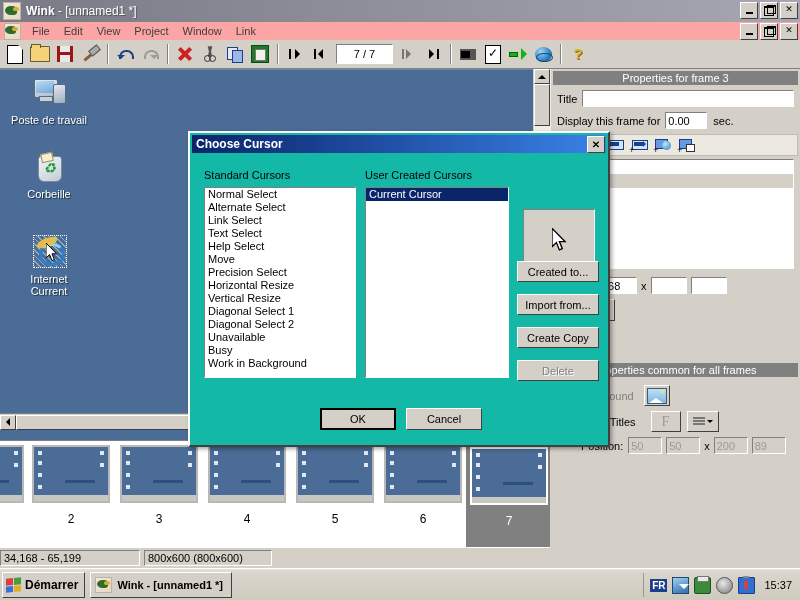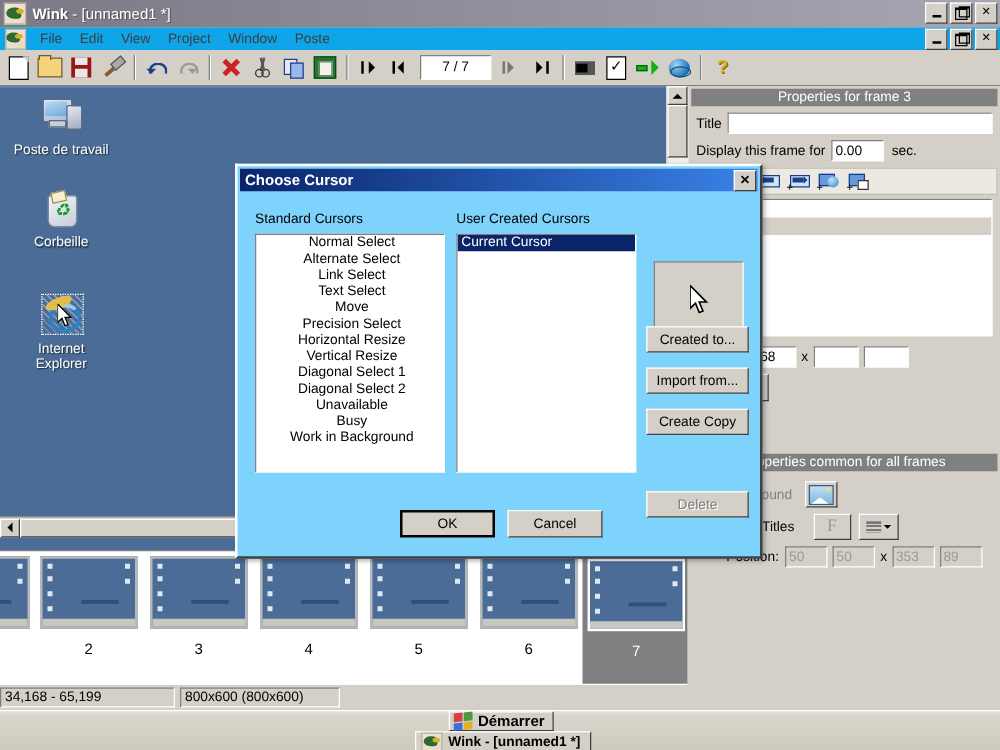--- a/index.html
+++ b/index.html
@@ -43,21 +43,21 @@
     display:flex;align-items:center;justify-content:center;
     font-size:9px;line-height:1;color:#000;font-family:"Liberation Sans",sans-serif;
   }
   .winbtn .gl{display:block;transform:translateY(-1px);}
   .mn{width:7px;height:2px;background:#000;margin-top:5px;}
   .mx{width:8px;height:7px;border:1px solid #000;border-top-width:2px;position:relative;}
   .mx:after{content:"";position:absolute;left:2px;top:-3px;width:7px;height:6px;border:1px solid #000;border-top-width:2px;}
 
   
   #menubar{
-    left:0;top:22px;width:800px;height:18px;background:#0ea5e9;
+    left:0;top:22px;width:800px;height:18px;background:#fca5a5;
     display:flex;align-items:center;border-bottom:1px solid #d4d0c8;
   }
   #menubar .mdi-icon{
     width:15px;height:15px;margin:0 4px 0 4px;flex:none;position:relative;
     background:linear-gradient(135deg,#f0e8d8,#e8d8c0);border:1px solid #b9b3a3;overflow:hidden;
   }
   .menu-item{padding:2px 7px;color:#3d3d3d;font-size:11px;}
   #menubar .winbtns2{position:absolute;right:2px;top:1px;display:flex;gap:2px;}
 
   
@@ -223,21 +223,21 @@
   #statusbar{left:0;top:548px;width:800px;height:20px;background:#d4d0c8;display:flex;align-items:center;}
   .statuscell{
     height:16px;border:1px solid;border-color:#808080 #fff #fff #808080;
     font-size:11px;line-height:14px;padding:0 3px;box-sizing:border-box;color:#000;
   }
 
   
   #taskbar{
     left:0;top:568px;width:800px;height:32px;
     background:linear-gradient(to bottom,#e4e1d8 0%,#d9d5cb 12%,#cfcabd 100%);
-    border-top:1px solid #fff;display:flex;align-items:center;flex-direction:column;
+    border-top:1px solid #fff;display:flex;align-items:center;
   }
   #startbtn{
     margin-left:2px;height:24px;display:flex;align-items:center;padding:0 6px 0 3px;
     background:#d4d0c8;border:1px solid;border-color:#fff #404040 #404040 #fff;
     font-weight:bold;font-size:12px;color:#000;
   }
   .winlogo{width:15px;height:14px;margin-right:4px;display:grid;grid-template-columns:1fr 1fr;grid-template-rows:1fr 1fr;gap:1px;transform:skewY(-6deg);}
   .winlogo i{display:block;}
   .taskitem{
     margin-left:5px;height:24px;display:flex;align-items:center;padding:0 8px 0 4px;
@@ -247,21 +247,21 @@
   #tray{
     margin-left:auto;margin-right:2px;height:24px;display:flex;align-items:center;gap:5px;
     padding:0 6px;border-left:1px solid #9a9689;
   }
   .traybadge{background:#1b3f8b;color:#fff;font-size:10px;font-weight:bold;padding:1px 2px;}
   .trayicon{width:15px;height:15px;position:relative;}
   #traytime{font-size:11px;color:#000;margin-left:4px;}
 
   
   #dialog{
-    left:188px;top:131px;width:418px;height:312px;background:#7dd3fc;
+    left:188px;top:131px;width:418px;height:312px;background:#14b8a6;
     border:2px solid;border-color:#fff #404040 #404040 #fff;
     box-shadow:2px 2px 4px rgba(0,0,0,.35);
   }
   #dlg-title{
     height:18px;margin:2px;background:linear-gradient(to right,#0a246a,#3a82e8);
     display:flex;align-items:center;padding-left:4px;color:#fff;font-weight:bold;font-size:12px;
   }
   #dlg-close{
     margin-left:auto;margin-right:1px;width:16px;height:15px;background:#d4d0c8;
     border:1px solid;border-color:#fff #404040 #404040 #fff;
@@ -270,21 +270,21 @@
   .dlg-grouplbl{font-size:11px;color:#000;}
   .listbox{
     background:#fff;border:1px solid;border-color:#808080 #fff #fff #808080;overflow:hidden;
   }
   .listbox .item{font-size:11px;line-height:13px;padding-left:3px;color:#000;white-space:nowrap;}
   .listbox .item.sel{background:#0a246a;color:#fff;}
   .dbtn{
     background:#d4d0c8;border:1px solid;border-color:#fff #404040 #404040 #fff;
     font-size:11px;color:#000;display:flex;align-items:center;justify-content:center;box-sizing:border-box;
   }
-  .dbtn.dis{color:#808080;text-shadow:1px 1px 0 #fff;margin-top:33px;}
+  .dbtn.dis{color:#808080;text-shadow:1px 1px 0 #fff;}
   .dbtn.def{border:2px solid #000;}
   .preview{
     background:#d4d0c8;border:1px solid;border-color:#808080 #fff #fff #808080;position:relative;
   }
 </style>
 </head>
 <body>
 
 <div class="abs" id="app-titlebar">
   <div class="tb-icon">
@@ -308,21 +308,21 @@
 
 <div class="abs" id="menubar">
   <div class="mdi-icon">
       <span class="winkbird" style="top:2px;left:0;width:11px;height:8px;"></span>
     </div>
   <div class="menu-item">File</div>
   <div class="menu-item">Edit</div>
   <div class="menu-item">View</div>
   <div class="menu-item">Project</div>
   <div class="menu-item">Window</div>
-  <div class="menu-item">Poste</div>
+  <div class="menu-item">Link</div>
   <div class="winbtns2">
     <div class="winbtn">
         <span class="mn"></span>
       </div>
     <div class="winbtn">
         <span class="mx"></span>
       </div>
     <div class="winbtn">
         <span class="gl">✕</span>
       </div>
@@ -434,21 +434,21 @@
     <div class="di-box" style="height:34px;">
       <i class="ie-sel"></i>
       <i class="ie-e"></i>
       <span class="ie-cursor">
         <svg class="cursor-arrow" viewBox="0 0 13 19">
             <polygon points="0,0 0,15 3.6,11.6 6,17.6 8.4,16.6 6,10.8 10.6,10.8" fill="#fff" stroke="#000" stroke-width="1"></polygon>
           </svg>
       </span>
     </div>
     <span class="lbl">Internet</span><br>
-    <span class="lbl">Explorer</span>
+    <span class="lbl">Current</span>
   </div>
 </div>
 
 <div class="abs" id="canvas-hscroll">
   <div class="sb-btn">
       <i class="tri-l" style="position:static;border-width:4px;border-right-color:#000;border-left:0;"></i>
     </div>
   <div class="sb-thumb" style="width:495px;"></div>
 </div>
 <div class="abs" id="canvas-vscroll">
@@ -682,21 +682,21 @@
         <i style="border:3px solid transparent;border-top-color:#000;border-bottom:0;display:block;"></i>
       </span>
     </div>
   </div>
 
   <div class="row">
     <span class="lbl-s" style="margin-left:24px;">Position:</span>
     <span class="tfield dis" style="width:34px;">50</span>
     <span class="tfield dis" style="width:34px;margin-left:4px;">50</span>
     <span class="lbl-s" style="margin:0 4px;">x</span>
-    <span class="tfield dis" style="width:34px;">353</span>
+    <span class="tfield dis" style="width:34px;">200</span>
     <span class="tfield dis" style="width:34px;margin-left:4px;">89</span>
   </div>
 </div>
 
 <div class="abs" id="statusbar">
   <div class="statuscell" style="width:140px;">34,168 - 65,199</div>
   <div class="statuscell" style="width:128px;margin-left:4px;">800x600 (800x600)</div>
 </div>
 
 <div class="abs" id="taskbar">
@@ -736,25 +736,26 @@
   <div id="dlg-title">
     <span>Choose Cursor</span>
     <div id="dlg-close">
       <span>✕</span>
     </div>
   </div>
 
   <div class="abs dlg-grouplbl" style="left:14px;top:36px;">Standard Cursors</div>
   <div class="abs dlg-grouplbl" style="left:175px;top:36px;">User Created Cursors</div>
 
-  <div class="abs listbox" style="left:14px;top:54px;width:150px;height:189px;text-align:center;">
+  <div class="abs listbox" style="left:14px;top:54px;width:150px;height:189px;">
     <div class="item">Normal Select</div>
     <div class="item">Alternate Select</div>
     <div class="item">Link Select</div>
     <div class="item">Text Select</div>
+    <div class="item">Help Select</div>
     <div class="item">Move</div>
     <div class="item">Precision Select</div>
     <div class="item">Horizontal Resize</div>
     <div class="item">Vertical Resize</div>
     <div class="item">Diagonal Select 1</div>
     <div class="item">Diagonal Select 2</div>
     <div class="item">Unavailable</div>
     <div class="item">Busy</div>
     <div class="item">Work in Background</div>
   </div>

